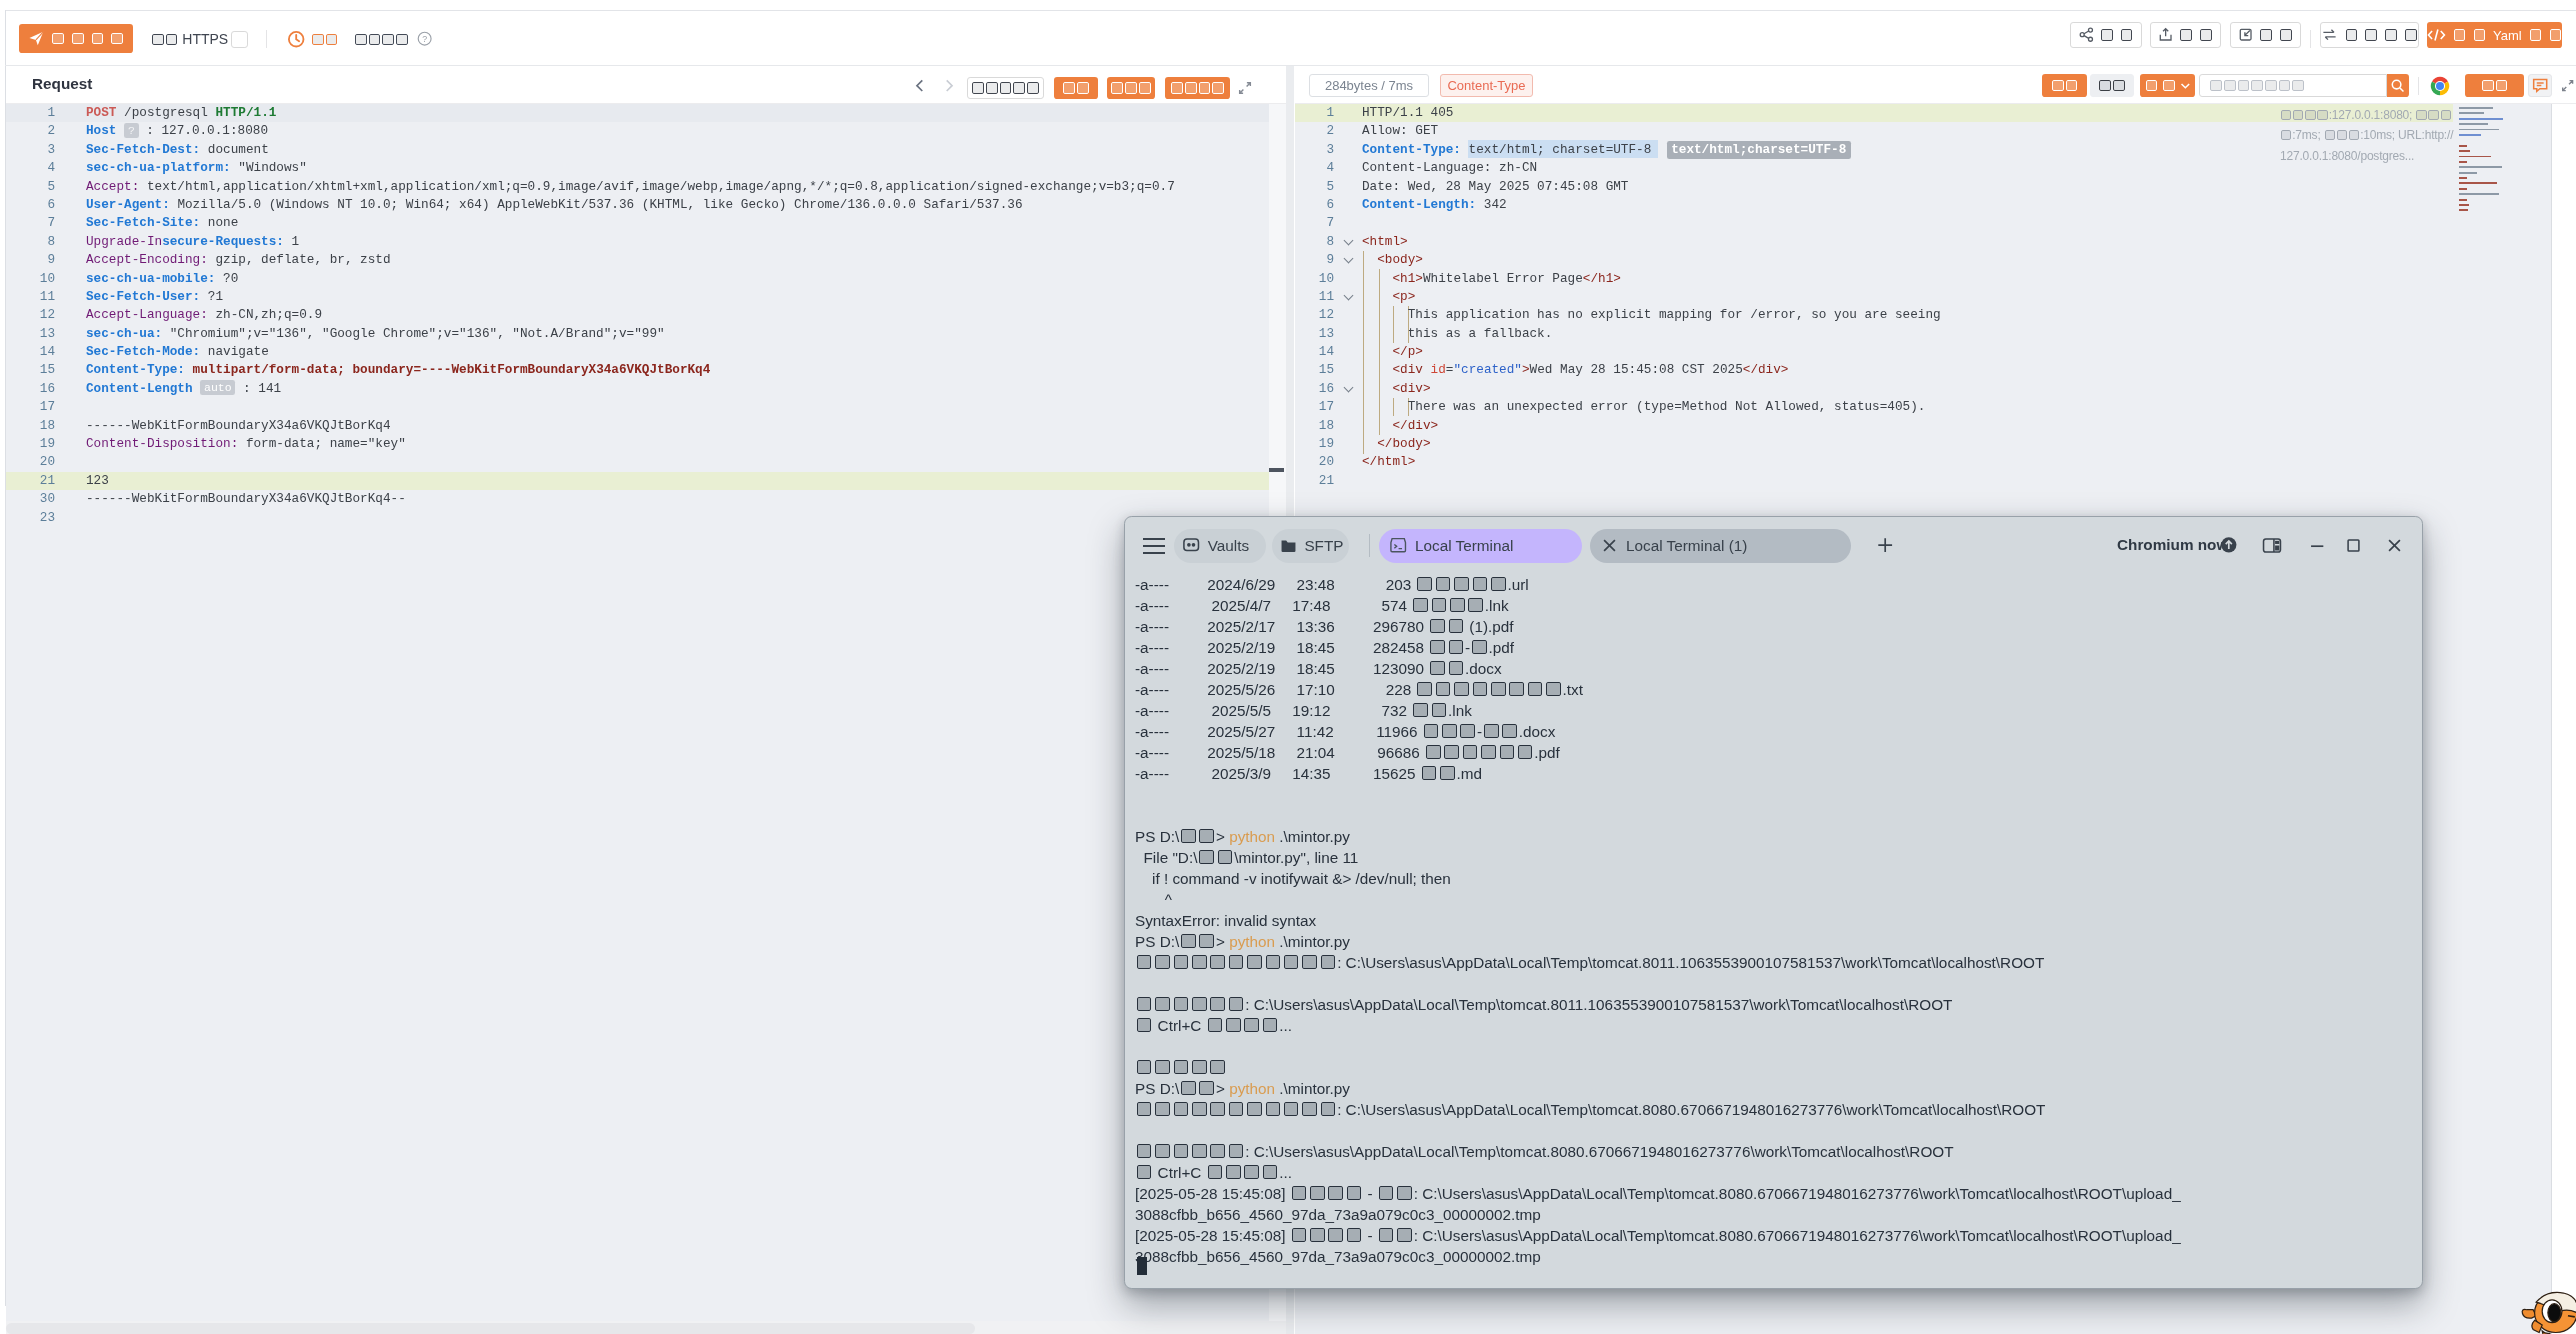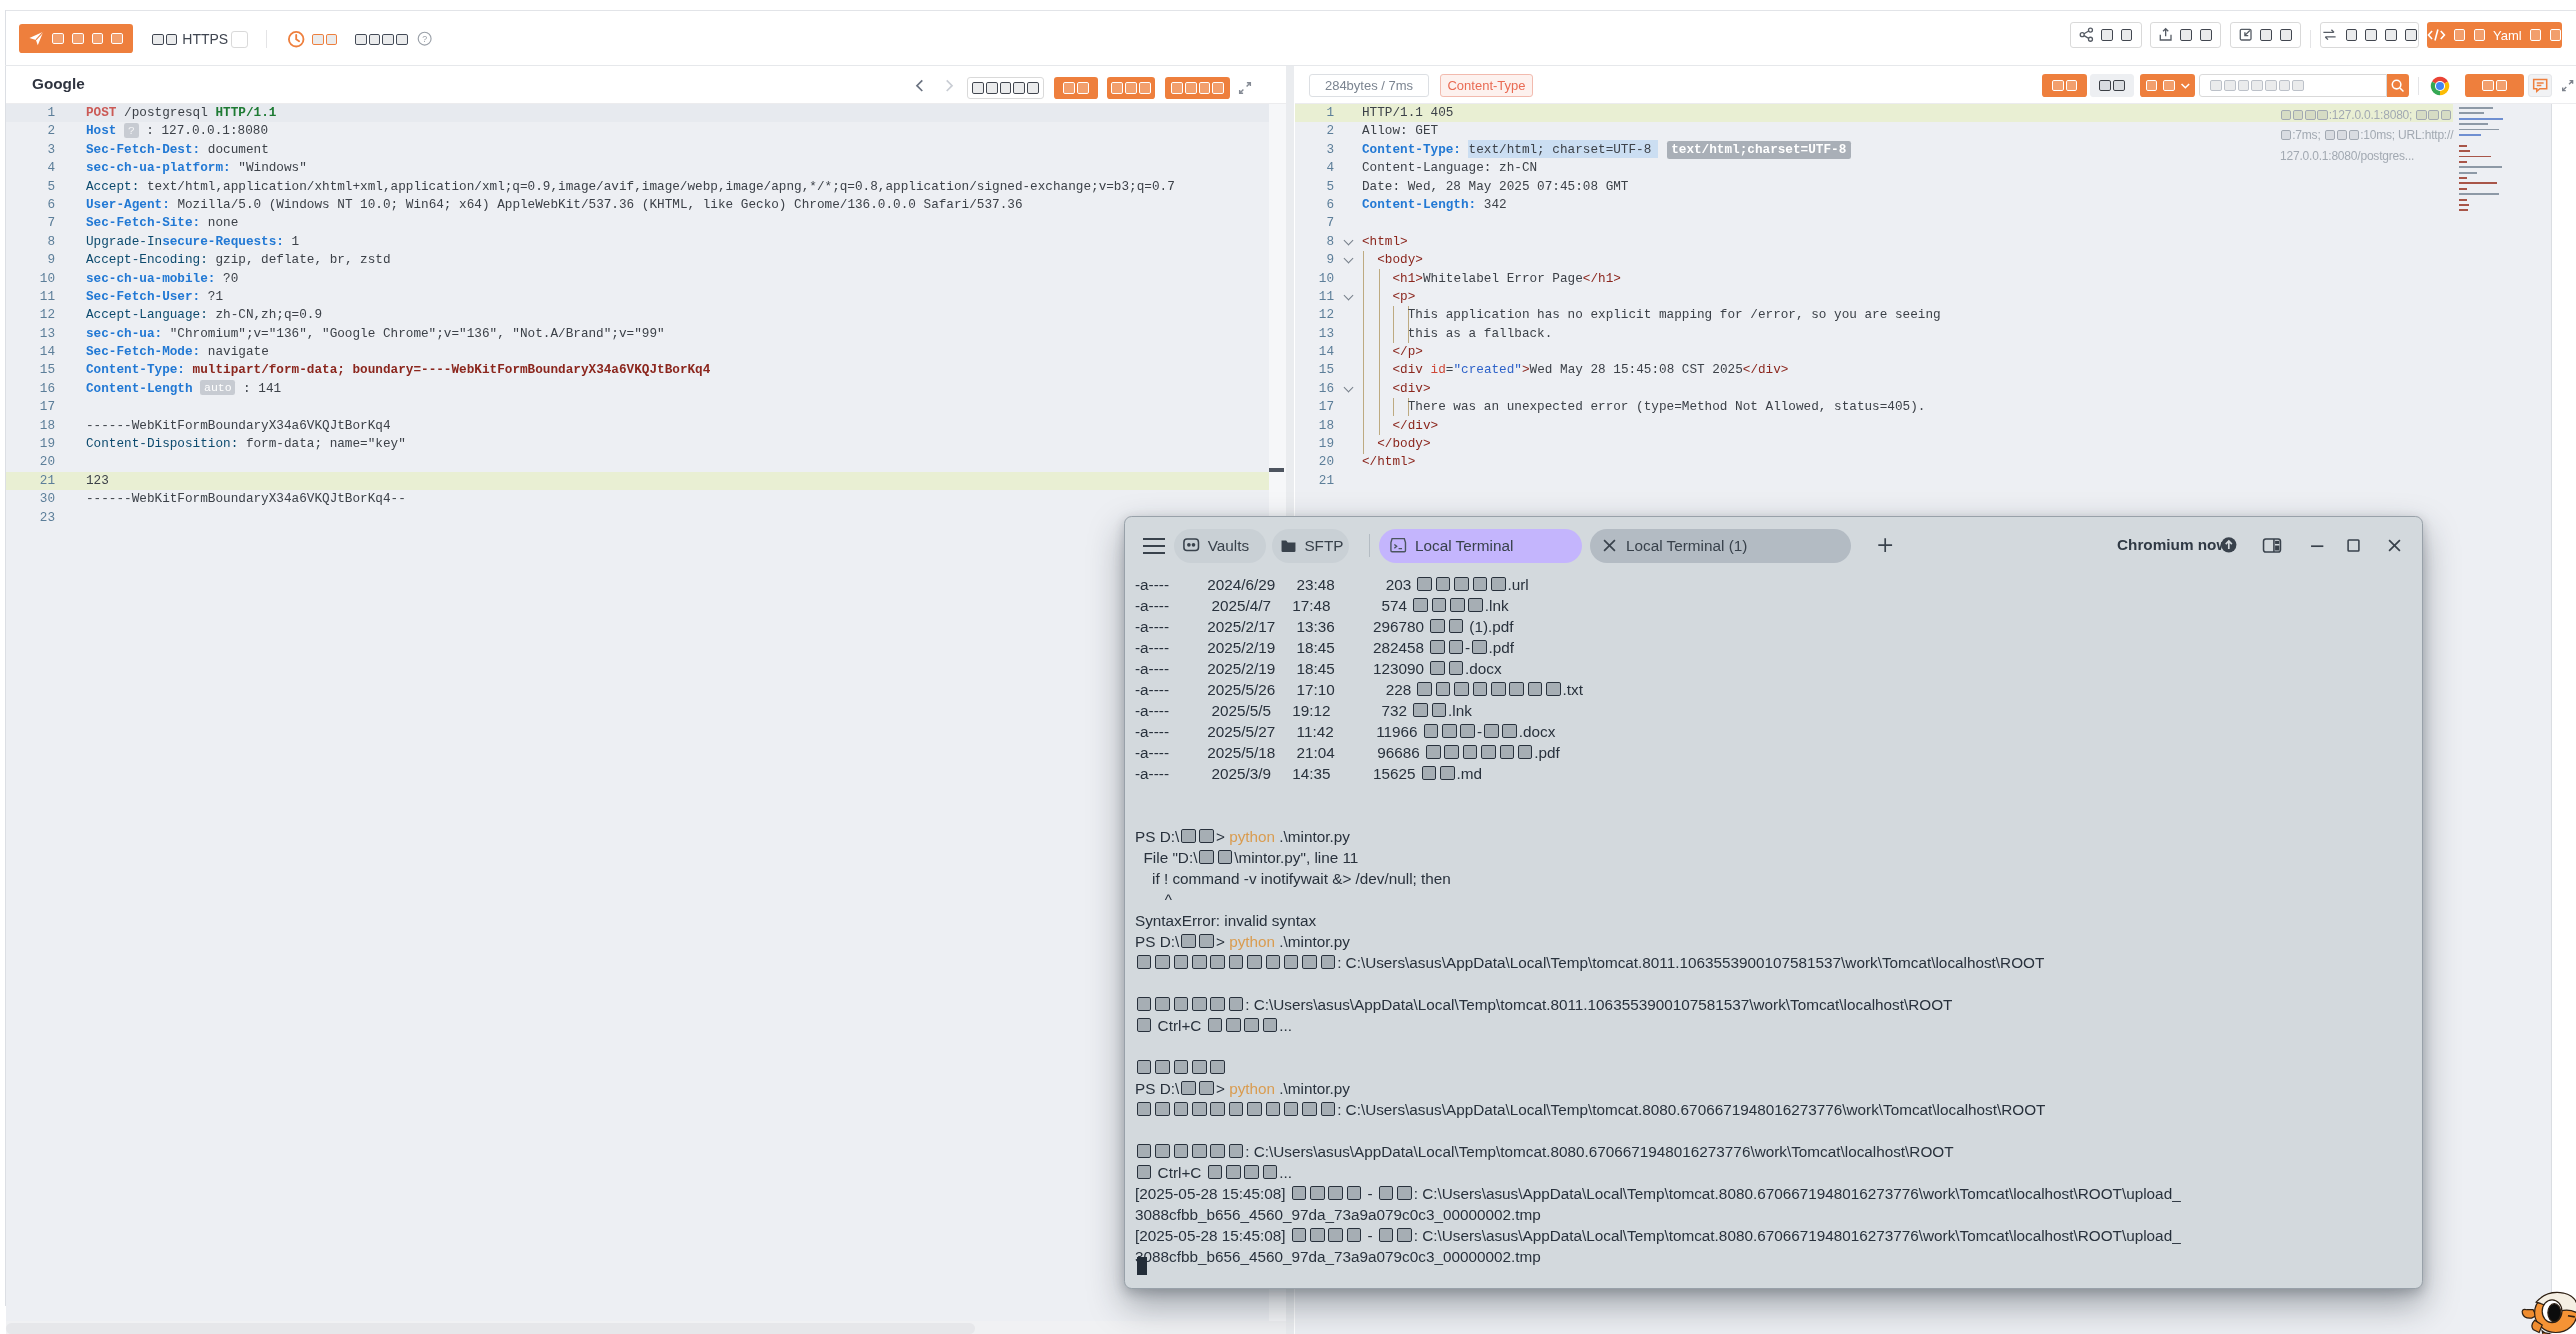--- a/index.html
+++ b/index.html
@@ -8,21 +8,21 @@
 i.st{width:10.4px;height:10.4px;margin:0 0.9px;vertical-align:-0.9px;border-width:1.3px}
 i.k{width:14.6px;height:14px;margin:0 1.9px;vertical-align:-1.2px;background:rgba(40,49,60,.26)}
 .btn{position:absolute;display:flex;align-items:center;justify-content:center;border:0.8px solid #d9d9d9;border-radius:3.1px;background:#fff;color:#41464f;font-size:13px}
 .obtn{position:absolute;display:flex;align-items:center;justify-content:center;border-radius:3.1px;background:#ee7f3d;color:#fff;font-size:13px}
 .obtn i.s{background:rgba(255,255,255,.25)}
 .ed{position:absolute;font-family:"Liberation Mono",monospace;font-size:12.7px;line-height:18.4px;white-space:pre;color:#3c4148}
 .ed>div{height:18.4px}
 .gut{position:absolute;font-family:"Liberation Mono",monospace;font-size:12.7px;line-height:18.4px;color:#5c7e99;text-align:right}
 .gut>div{height:18.4px}
 .kb2{color:#2178d4;font-weight:bold}
-.kl{color:#0c4a6e}
+.kl{color:#701a75}
 .chip{display:inline-block;background:#c7cbd2;color:#fff;border-radius:2.3px;font-size:11.5px;padding:0 3.8px;line-height:15.3px;vertical-align:0.8px}
 .fold{position:absolute;width:7px;height:7px;border-right:1.5px solid #767f8a;border-bottom:1.5px solid #767f8a;transform:rotate(45deg)}
 .ig{position:absolute;width:1.2px;background:rgba(150,113,34,.55)}
 .term{position:absolute;left:1124px;top:516px;width:1299px;height:773px;background:#d3d9dd;border:0.8px solid #98a1a9;border-radius:7.7px;box-shadow:0 15.3px 35px rgba(30,40,50,.38),0 3.1px 10.7px rgba(30,40,50,.22)}
 .pill{position:absolute;height:34px;border-radius:17px;background:#c9d0d5;display:flex;align-items:center;color:#38414b;font-size:15.3px}
 .tl{position:absolute;white-space:pre;font-family:Liberation Sans, sans-serif;font-size:15.3px;line-height:21px;color:#28313c}
 </style></head><body>
 <div class="abs" style="left:0;top:0;width:2576px;height:1335px;background:#fff"></div>
 <div class="abs" style="left:5.4px;top:10px;width:2571px;height:0.8px;background:#e2e4e8"></div>
 <div class="abs" style="left:5.4px;top:10px;width:0.8px;height:1296px;background:#dcdfe4"></div>
@@ -86,21 +86,21 @@
     <i class="s"></i>
     <i class="s"></i>
   </div>
 <div class="obtn" style="left:2427px;top:22px;width:135px;height:26px;gap:7px"><svg width="20" height="14" viewBox="0 0 26 18" fill="none" stroke="#fff" stroke-width="2.2">
       <path d="m7 3.5-5 5.5 5 5.5M19 3.5l5 5.5-5 5.5M15 1.5l-4 15"></path>
     </svg><i class="s"></i><i class="s"></i> Yaml <i class="s"></i><i class="s"></i></div>
 <div class="abs" style="left:6.1px;top:66px;width:1280px;height:1255px;background:#fff"></div>
 <div class="abs" style="left:6.1px;top:103px;width:1263px;height:1218px;background:#edeff3"></div>
 <div class="abs" style="left:1269px;top:103px;width:17.6px;height:1218px;background:#f6f7f9"></div>
 <div class="abs" style="left:6.1px;top:103px;width:1280px;height:0.8px;background:#ececee"></div>
-<div class="abs" style="left:32px;top:75px;font-size:15.3px;font-weight:bold;color:#2f3440">Google</div>
+<div class="abs" style="left:32px;top:75px;font-size:15.3px;font-weight:bold;color:#2f3440">Request</div>
 <svg class="abs" style="left:913px;top:78px" width="14" height="15.3" viewBox="0 0 18 20" fill="none" stroke="#6a7280" stroke-width="2.2">
     <path d="M12 3 5 10l7 7"></path>
   </svg>
 <svg class="abs" style="left:942px;top:78px" width="14" height="15.3" viewBox="0 0 18 20" fill="none" stroke="#c9cdd4" stroke-width="2.2">
     <path d="M6 3l7 7-7 7"></path>
   </svg>
 <div class="btn" style="left:967px;top:77px;width:77px;height:21.5px;font-size:12.3px">
     <i class="s"></i>
     <i class="s"></i>
     <i class="s"></i>

